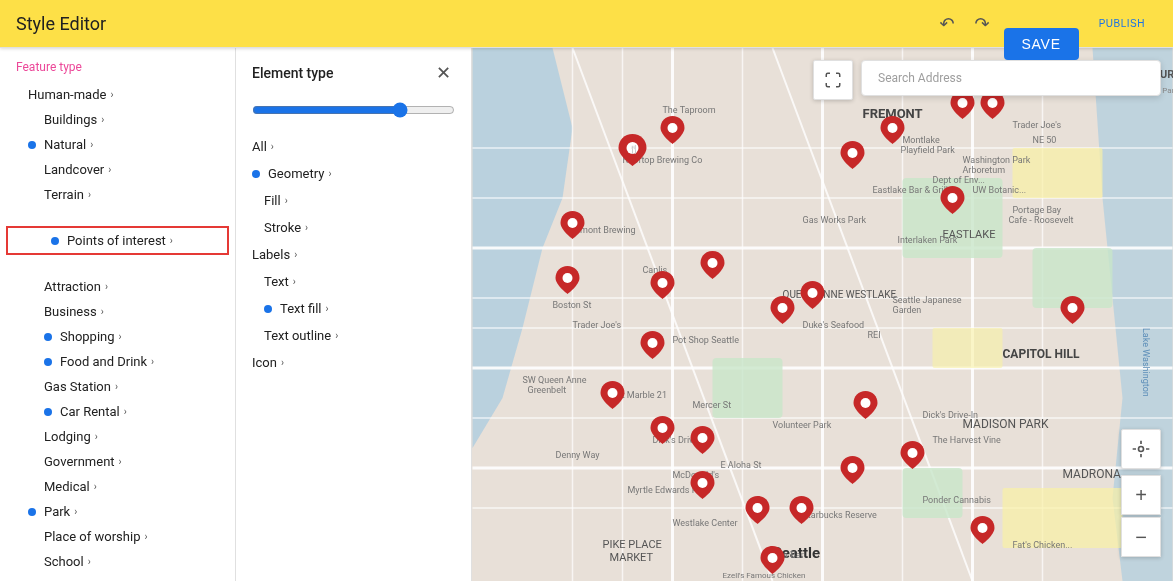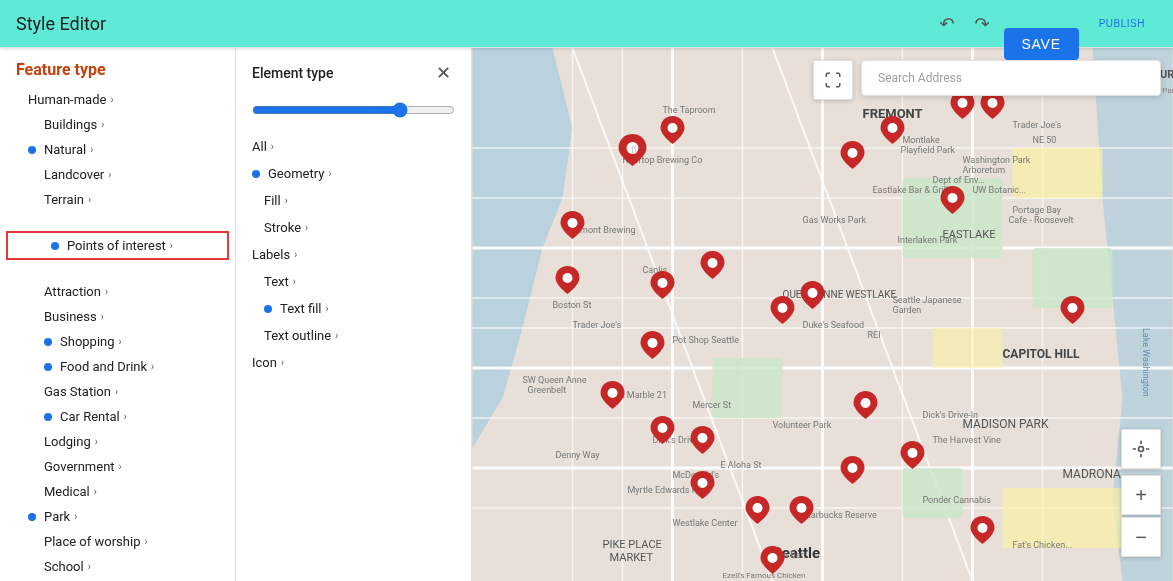--- a/index.html
+++ b/index.html
@@ -1,21 +1,21 @@
 <!DOCTYPE html>
 <html><head>
   <meta charset="utf-8">
   <style>
     * { box-sizing: border-box; margin: 0; padding: 0; }
     body { font-family: 'Roboto', Arial, sans-serif; font-size: 13px; background: #fff; display: flex; flex-direction: column; height: 581px; overflow: hidden; }
 
     
     .header {
       display: flex; align-items: center; justify-content: space-between;
-      background: #5eead4; padding: 0 16px; height: 48px;
+      background: #fde047; padding: 0 16px; height: 48px;
       border-bottom: 1px solid #e0e0e0; flex-shrink: 0;
       box-shadow: 0 1px 3px rgba(0,0,0,0.15);
       position: relative; z-index: 10;
     }
     .header-title { font-size: 18px; font-weight: 400; color: #212121; }
     .header-actions { display: flex; align-items: center; gap: 8px; }
     .icon-btn {
       background: none; border: none; cursor: pointer;
       padding: 6px; border-radius: 4px; color: #555;
       font-size: 18px; line-height: 1; display: flex; align-items: center; justify-content: center;
@@ -32,21 +32,21 @@
     }
 
     
     .main { display: flex; flex: 1; overflow: hidden; }
 
     
     .feature-panel {
       width: 236px; border-right: 1px solid #e0e0e0;
       overflow-y: auto; flex-shrink: 0; background: #fff;
     }
-    .panel-header { padding: 12px 16px 8px; font-size: 16px; font-weight: 700; color: #c2410c; }
+    .panel-header { padding: 12px 16px 8px; font-size: 12px; font-weight: 400; color: #ec4899; }
 
     .tree-item {
       display: flex; align-items: center; padding: 5px 16px 5px 16px;
       cursor: pointer; color: #212121; font-size: 13px; position: relative;
     }
     .tree-item .bullet {
       width: 8px; height: 8px; border-radius: 50%; background: #1a73e8;
       margin-right: 8px; flex-shrink: 0;
     }
     .tree-item .bullet.blue { background: #1a73e8; }

